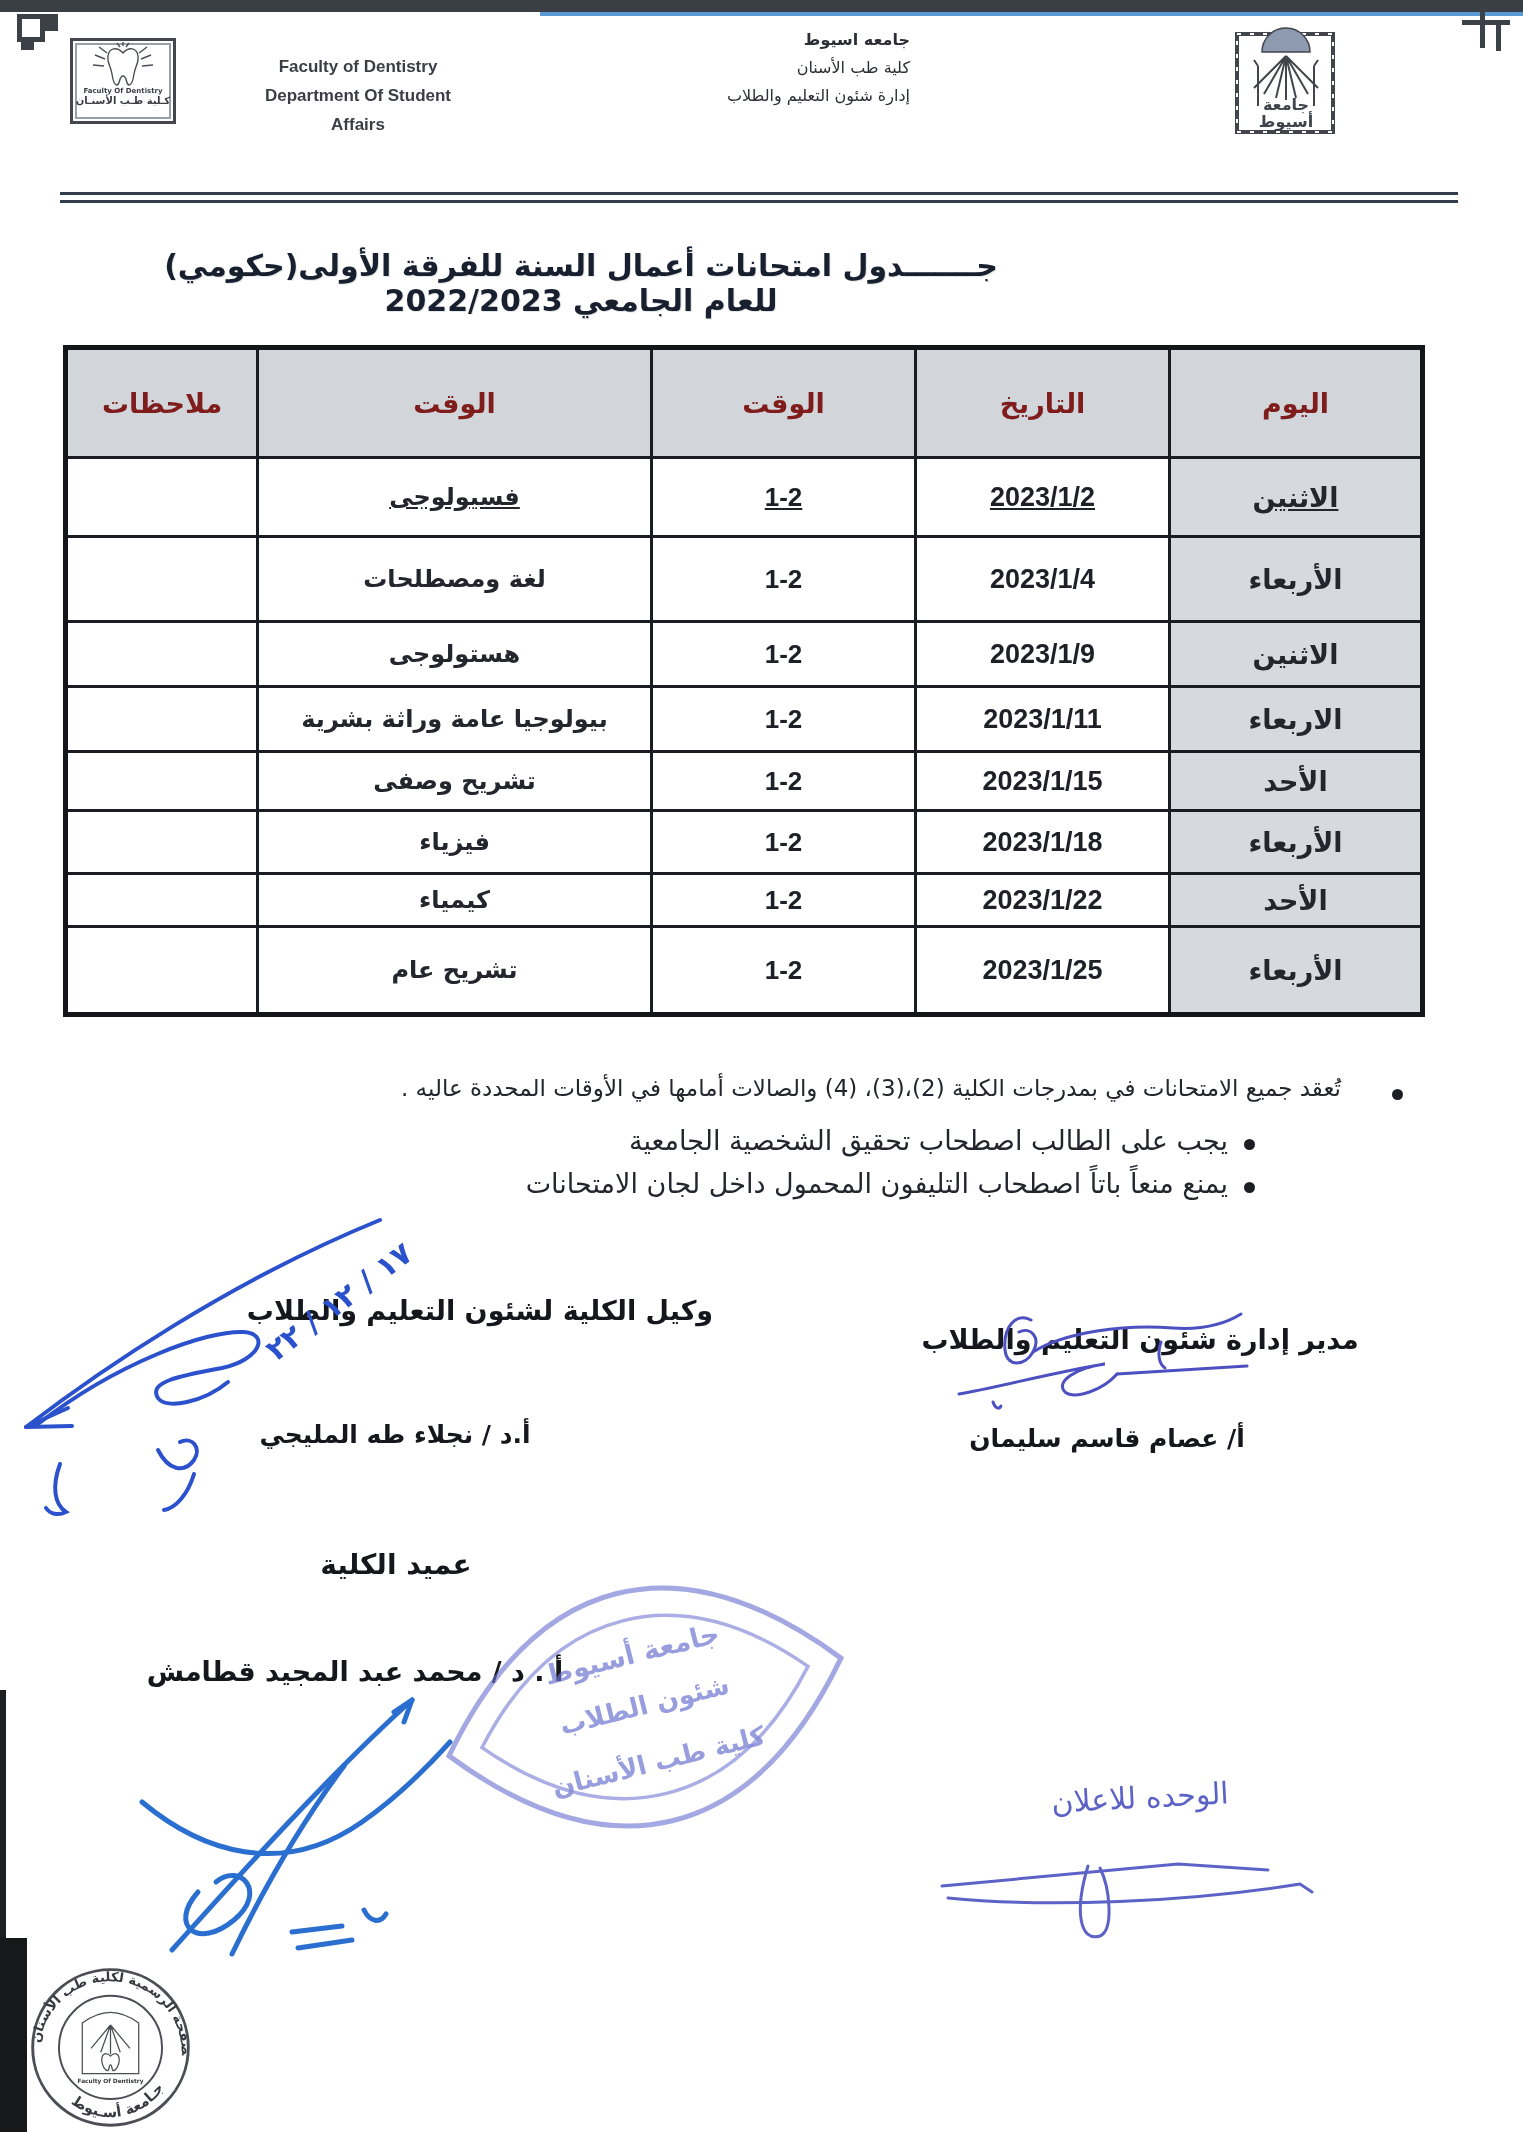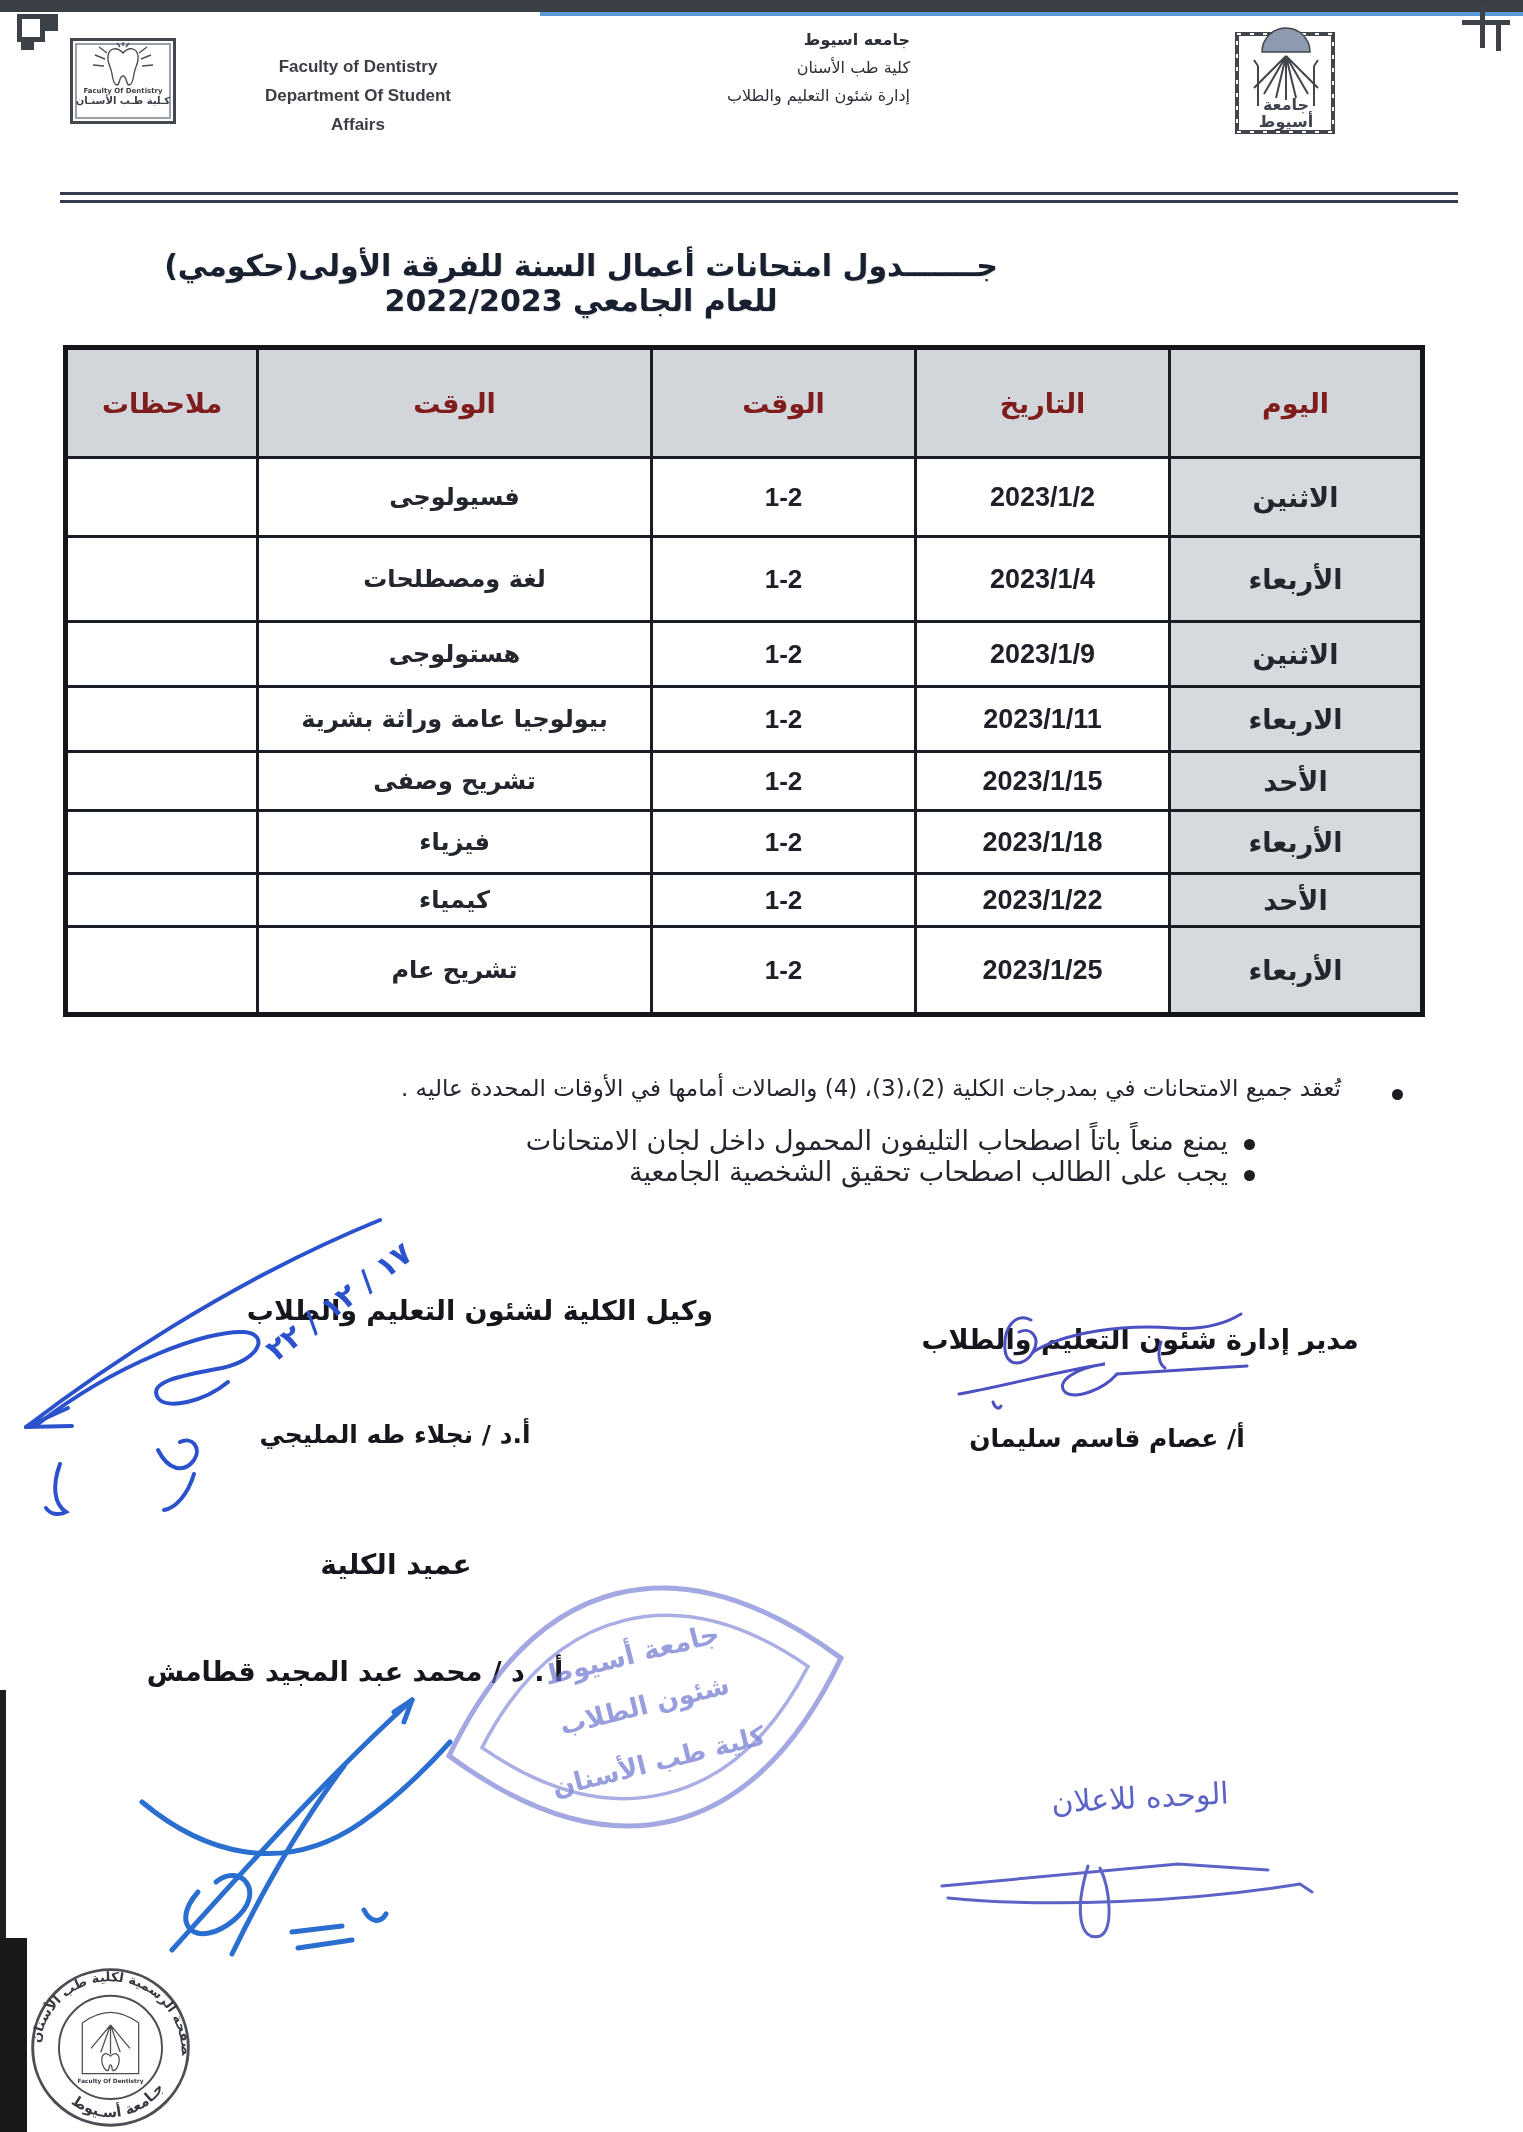--- a/index.html
+++ b/index.html
@@ -45,21 +45,21 @@
   
   .sched{position:absolute;left:63px;top:345px;width:1357px;border-collapse:collapse;direction:rtl;
     border:5px solid #14161a;table-layout:fixed;}
   .sched td,.sched th{border:3px solid #191c22;padding:0 6px;overflow:hidden;}
   .sched thead th{height:106px;background:#d2d5d9;font-size:27px;font-weight:bold;color:#7f1d1d;}
   .sched td.day{background:#d6dade;font-weight:bold;font-size:27px;text-align:center;color:#23262d;}
   .sched td.date{font-family:"Liberation Sans", sans-serif;font-weight:bold;font-size:27px;text-align:center;color:#1d2026;}
   .sched td.time{font-family:"Liberation Sans", sans-serif;font-weight:bold;font-size:26px;text-align:center;color:#1d2026;}
   .sched td.subject{font-weight:bold;font-size:24px;text-align:center;color:#23262d;}
   .sched td.notes{background:#fff;}
-  .sched tr.h82 td{height:76px;} .sched tr.h88 td{height:82px;} .sched tr.h68 td{height:62px;}
+  .sched tr.h82 td{height:76px;text-decoration:underline;} .sched tr.h88 td{height:82px;} .sched tr.h68 td{height:62px;}
   .sched tr.h62 td{height:56px;} .sched tr.h66 td{height:60px;} .sched tr.h56 td{height:50px;}
   .sched tr.h90 td{height:84px;}
 
   
   .bullets{position:absolute;left:185px;top:1075px;width:1218px;direction:rtl;}
   .bullet{display:flex;align-items:flex-start;direction:rtl;color:#23262d;}
   .bullet .dot{width:11px;height:11px;border-radius:50%;background:#1c1e24;margin-top:14px;margin-left:16px;flex:0 0 auto;}
   .bullet.b1{font-size:23px;font-weight:normal;margin-bottom:24px;gap:35px;}
   .bullet.b2{font-size:27px;margin-right:148px;margin-bottom:12px;}
   .bullet.b3{font-size:27px;margin-right:148px;}
@@ -221,27 +221,27 @@
         <td class="notes"></td>
       </tr>
     </tbody>
   </table>
 
   <div class="bullets">
     <div class="bullet b1">
       <span class="dot"></span>
       <span>تُعقد جميع الامتحانات في بمدرجات الكلية (2)،(3)، (4) والصالات أمامها في الأوقات المحددة عاليه .</span>
     </div>
+    <div class="bullet b2">
+      <span class="dot"></span>
+      <span>يجب على الطالب اصطحاب تحقيق الشخصية الجامعية</span>
+    </div>
     <div class="bullet b3">
       <span class="dot"></span>
       <span>يمنع منعاً باتاً اصطحاب التليفون المحمول داخل لجان الامتحانات</span>
-    </div>
-    <div class="bullet b2">
-      <span class="dot"></span>
-      <span>يجب على الطالب اصطحاب تحقيق الشخصية الجامعية</span>
     </div>
   </div>
 
   <div class="sig-title t-director">مدير إدارة  شئون التعليم والطلاب</div>
   <svg class="sig-svg svg-director" width="340" height="135" viewBox="0 0 340 135">
     <g stroke="#4d50c0" stroke-width="3" fill="none" stroke-linecap="round">
       <path d="M96 18 C80 10 68 26 70 48 C72 66 90 64 98 50 C106 36 96 24 84 30"></path>
       <path d="M98 50 C130 30 190 22 238 26 C268 28 290 22 306 12"></path>
       <path d="M24 92 C60 86 120 70 170 62 C140 66 120 80 130 90 C140 98 168 88 182 72"></path>
       <path d="M182 72 L312 64"></path>

